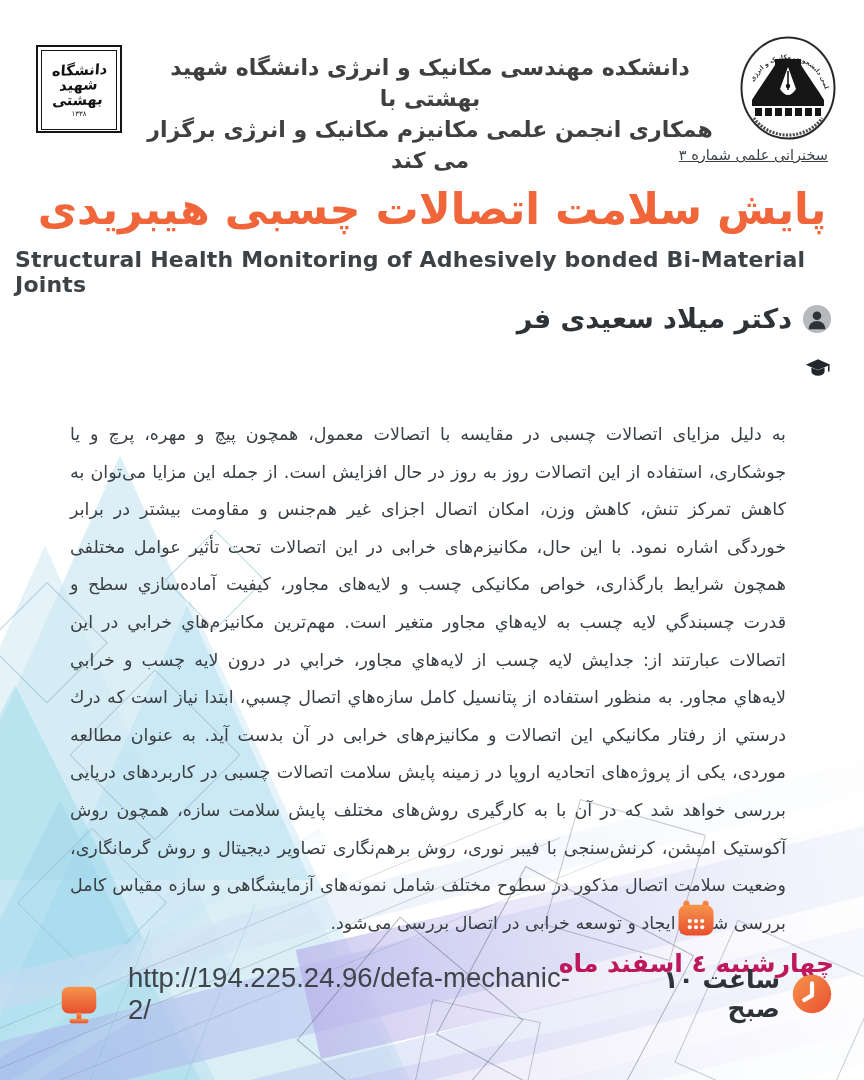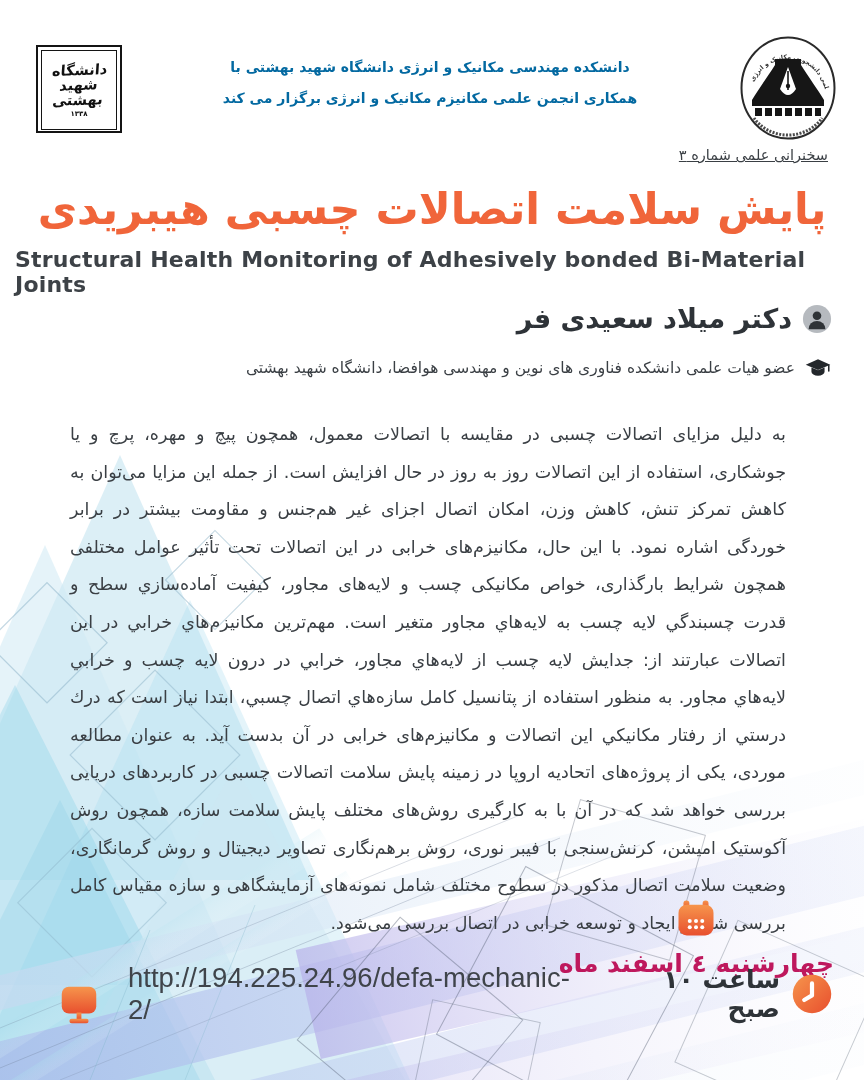--- a/index.html
+++ b/index.html
@@ -6,28 +6,28 @@
   .poster{
     position:relative;width:864px;height:1080px;background:#ffffff;
     overflow:hidden;font-family:"DejaVu Sans",sans-serif;color:#33383d;
   }
   .layer{position:absolute;inset:0;}
   .deco{z-index:0;}
   .content-el{position:absolute;z-index:2;}
 
   
   .header-text{top:52px;left:146px;right:150px;text-align:center;direction:rtl;
-    font-size:14px;font-weight:bold;color:#0369a1;line-height:31px;}
+    font-size:22px;font-weight:bold;color:#404040;line-height:31px;}
   .sbu-logo{top:45px;left:36px;width:86px;height:88px;border:2.5px solid #141414;
     padding:3px;box-sizing:border-box;background:#fff;}
   .sbu-inner{border:1.5px solid #141414;height:100%;display:flex;flex-direction:column;
     align-items:center;justify-content:center;direction:rtl;}
   .sbu-cal{font-weight:bold;font-size:14.5px;line-height:15px;text-align:center;
     transform:skewX(-6deg) rotate(-2deg);color:#111;}
-  .sbu-year{font-size:7px;margin-top:2px;color:#111;font-weight:bold;}
+  .sbu-year{font-size:7px;margin-top:2px;color:#111;}
   .assoc-logo{top:34px;right:26px;width:100px;height:108px;}
 
   
   .series{top:147px;right:36px;direction:rtl;font-size:14.5px;color:#3a3f44;text-decoration:underline;}
   .title-fa{top:168px;left:0;right:0;text-align:center;direction:rtl;
     font-size:43px;font-weight:bold;color:#f0653a;margin:16px;}
   .title-en{top:247px;left:15px;right:0;text-align:left;
     font-size:22px;font-weight:bold;color:#3d4247;margin:0;letter-spacing:.2px;}
 
   
@@ -184,21 +184,20 @@
   </div>
 
   <div class="content-el affil-row">
     <span class="icon">
       <svg width="28" height="28" viewBox="0 0 32 32" fill="#23272b">
         <polygon points="16,6 30,12.2 16,18.4 2,12.2"></polygon>
         <path d="M8.5,15.4 v4.8 a7.5,4.6 0 0 0 15,0 v-4.8 l-7.5,3.3 z"></path>
         <rect x="27.4" y="12.2" width="1.8" height="8.2" rx="0.9"></rect>
       </svg>
     </span>
-    <span>عضو هیات علمی دانشکده فناوری های نوین و مهندسی هوافضا، دانشگاه شهید بهشتی</span>
   </div>
 
   <p class="content-el abstract">به دلیل مزایای اتصالات چسبی در مقایسه با اتصالات معمول، همچون پیچ و مهره، پرچ و یا جوشکاری، استفاده از این اتصالات روز به روز در حال افزایش است. از جمله این مزایا می‌توان به کاهش تمرکز تنش، کاهش وزن، امکان اتصال اجزای غیر هم‌جنس و مقاومت بیشتر در برابر خوردگی اشاره نمود. با این حال، مکانیزم‌های خرابی در این اتصالات تحت تأثیر عوامل مختلفی همچون شرایط بارگذاری، خواص مکانیکی چسب و لایه‌های مجاور، کیفیت آماده‌سازي سطح و قدرت چسبندگي لایه چسب به لایه‌هاي مجاور متغیر است. مهم‌ترین مکانیزم‌هاي خرابي در این اتصالات عبارتند از: جدایش لایه چسب از لایه‌هاي مجاور، خرابي در درون لایه چسب و خرابي لایه‌هاي مجاور. به منظور استفاده از پتانسیل کامل سازه‌هاي اتصال چسبي، ابتدا نیاز است که درك درستي از رفتار مکانیکي این اتصالات و مکانیزم‌های خرابی در آن بدست آید. به عنوان مطالعه موردی، یکی از پروژه‌های اتحادیه اروپا در زمینه پایش سلامت اتصالات چسبی در کاربردهای دریایی بررسی خواهد شد که در آن با به کارگیری روش‌های مختلف پایش سلامت سازه، همچون روش آکوستیک امیشن، کرنش‌سنجی با فیبر نوری، روش برهم‌نگاری تصاویر دیجیتال و روش گرمانگاری، وضعیت سلامت اتصال مذکور در سطوح مختلف شامل نمونه‌های آزمایشگاهی و سازه مقیاس کامل بررسی شده و ایجاد و توسعه خرابی در اتصال بررسی می‌شود.</p>
 
   <div class="content-el date-row">
     <span class="icon">
       <svg width="40" height="40" viewBox="0 0 48 48">
         <defs>
             <linearGradient id="calG" x1="0" y1="0" x2="0" y2="1">
           <stop offset="0" stop-color="#F6954C"></stop>

